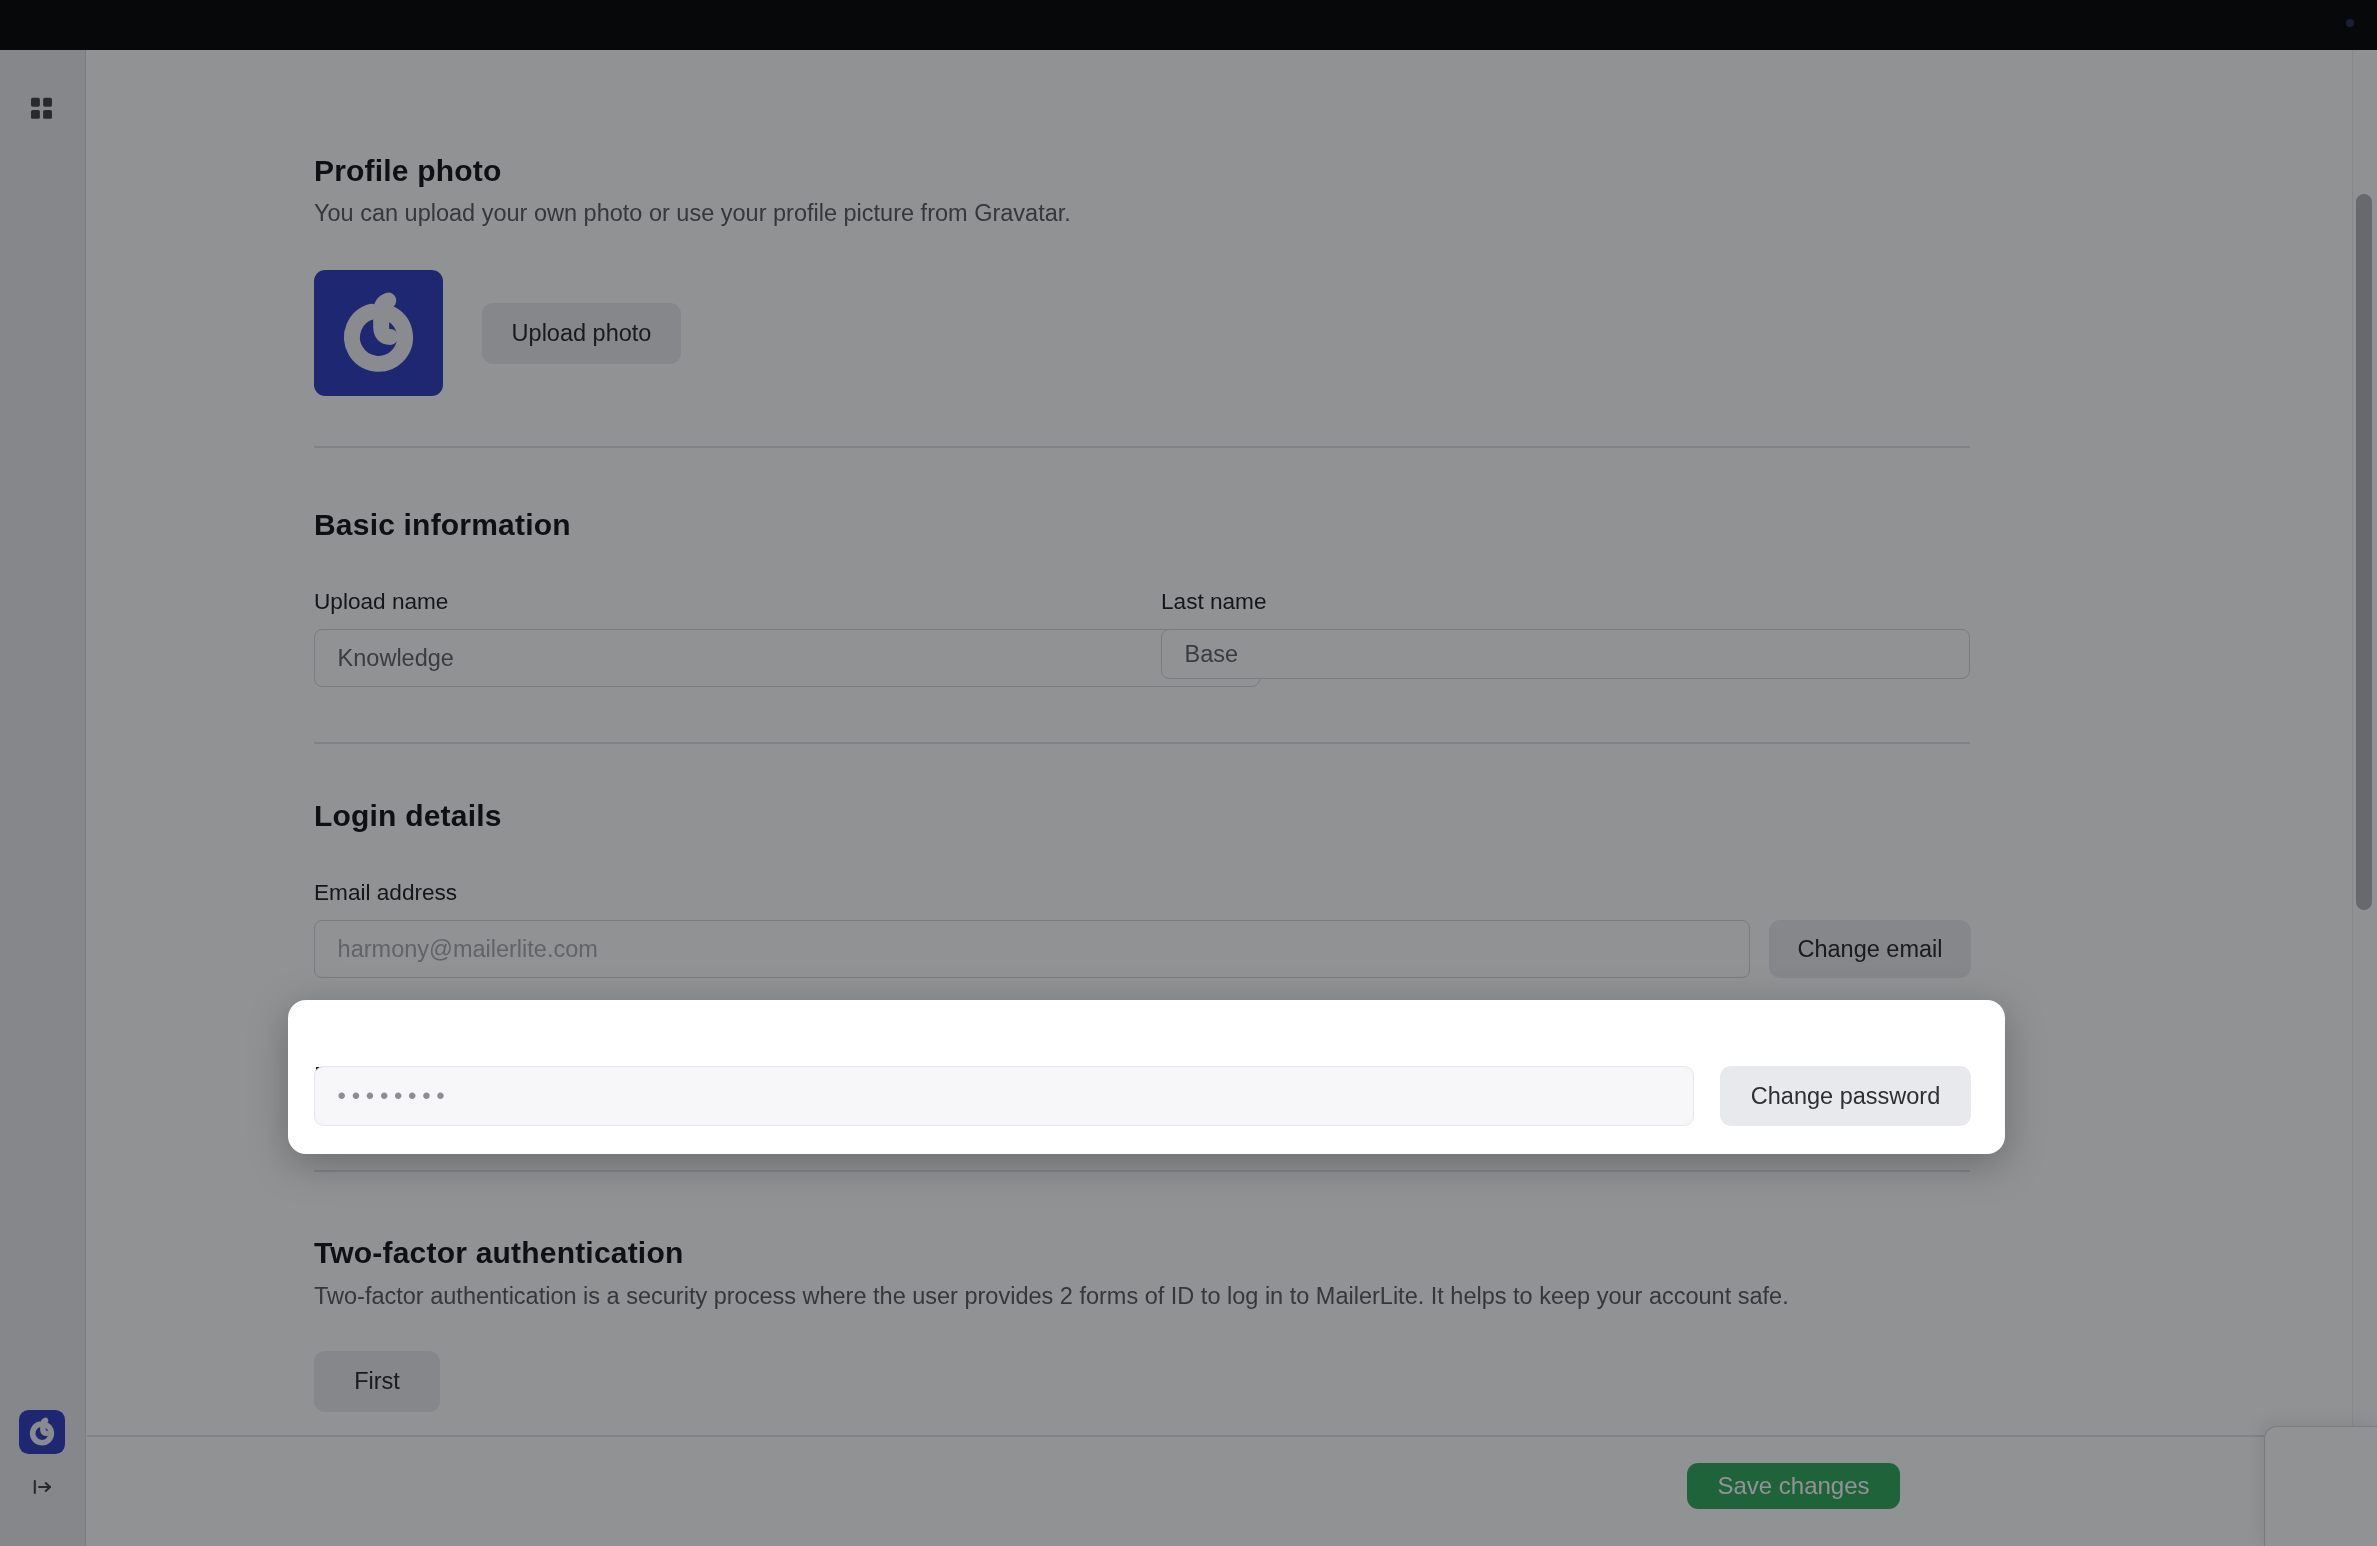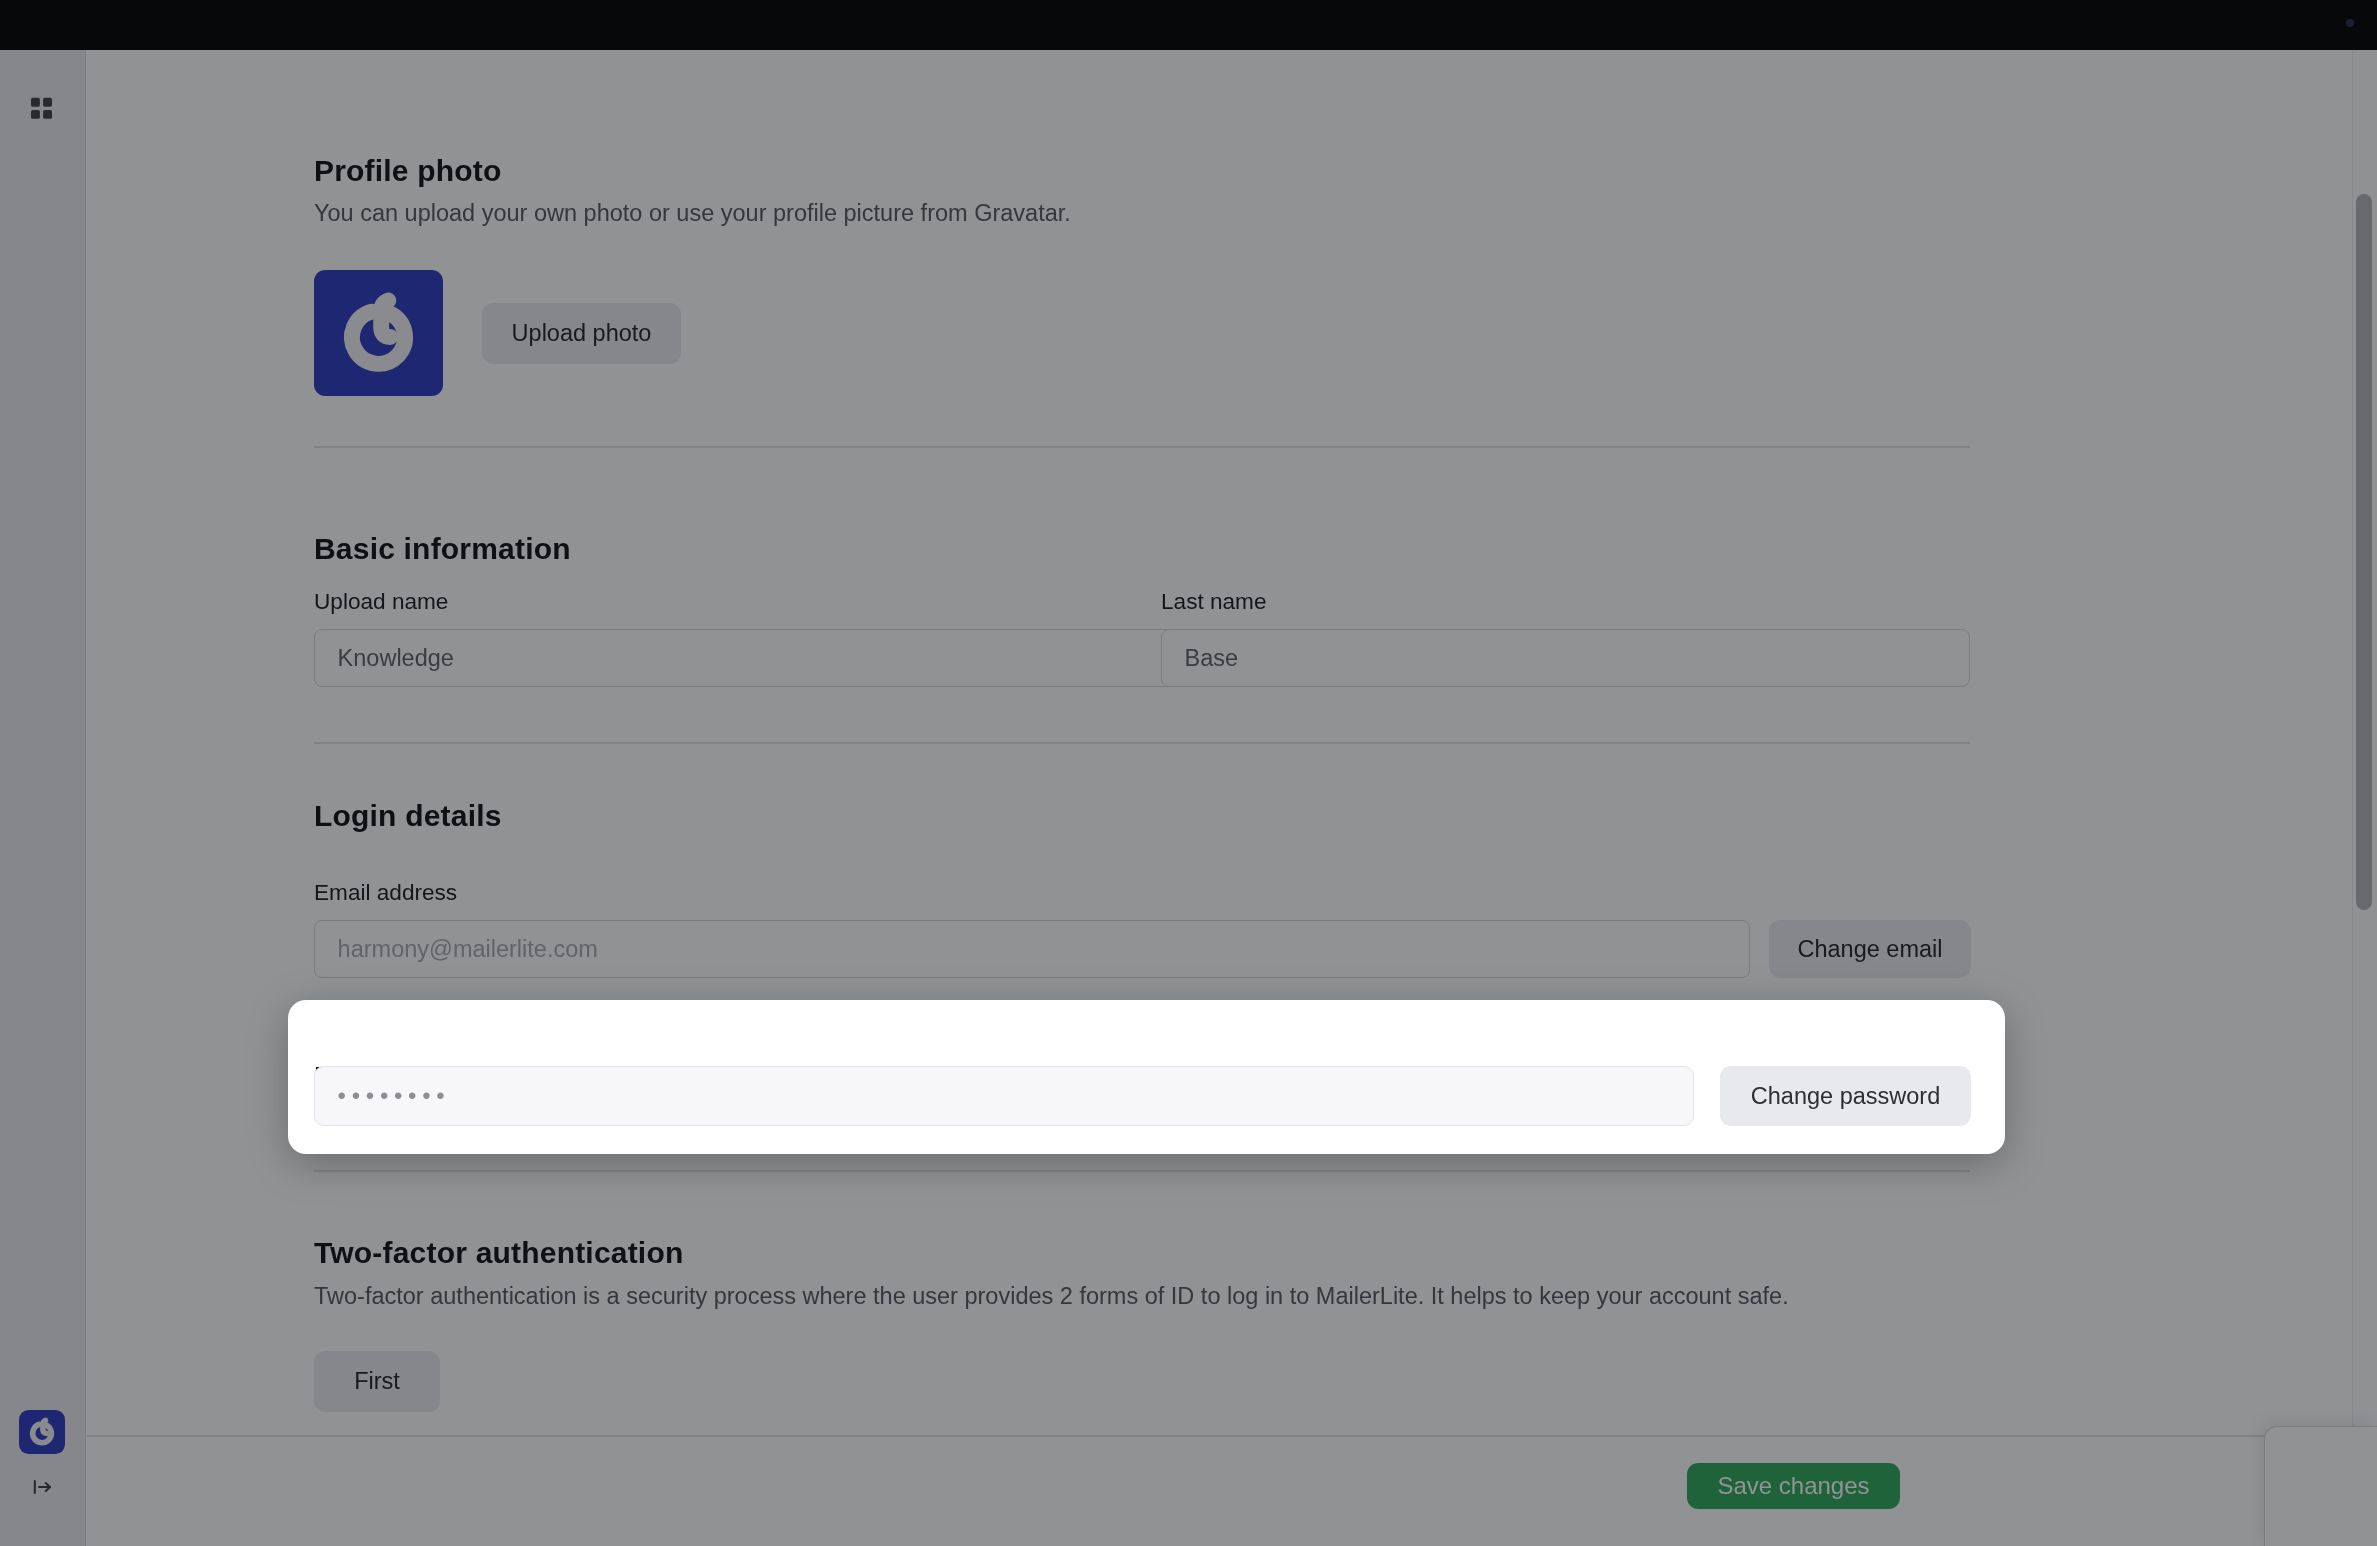--- a/index.html
+++ b/index.html
@@ -106,27 +106,27 @@
     <svg width="91" height="91" viewBox="0 0 24 24" fill="none" stroke="#f2f2f4" stroke-width="4.2" stroke-linecap="round">
       <path d="M15.5 6.94 A7 7 0 1 1 10.19 6.24"></path>
       <path d="M14.6 3.3 C13.0 3.8 12.7 5.0 12.7 6.5 L12.7 10.2 C12.7 12.1 13.6 12.9 15.1 12.9"></path>
     </svg>
   </div>
 
   <button class="abs btn-secondary" style="left:482px;top:303px;width:199px;height:61px;">Upload photo</button>
 
   <div class="abs divider" style="left:314px;top:446px;width:1656px;"></div>
 
-  <div class="abs section-title" style="left:314px;top:532px;">Basic information</div>
+  <div class="abs section-title" style="left:314px;top:508px;">Basic information</div>
 
   <div class="abs field-label" style="left:314px;top:589px;">Upload name</div>
   <div class="abs field-label" style="left:1161px;top:589px;">Last name</div>
 
   <input type="text" class="abs text-input" style="left: 314px; top: 629px; width: 946px; height: 58px;" value="Knowledge">
-  <input type="text" class="abs text-input" style="left: 1161px; top: 629px; width: 809px; height: 58px;" value="Base">
+  <input type="text" class="abs text-input" style="left: 1161px; top: 629px; width: 809px; height: 50px;" value="Base">
 
   <div class="abs divider" style="left:314px;top:742px;width:1656px;"></div>
 
   <div class="abs section-title" style="left:314px;top:799px;">Login details</div>
 
   <div class="abs field-label" style="left:314px;top:880px;">Email address</div>
   <input type="text" class="abs text-input" style="left: 314px; top: 920px; width: 1436px; height: 58px;" placeholder="harmony@mailerlite.com">
   <button class="abs btn-secondary" style="left:1769px;top:920px;width:202px;height:58px;">Change email</button>
 
   <div id="spotlight" class="abs">

